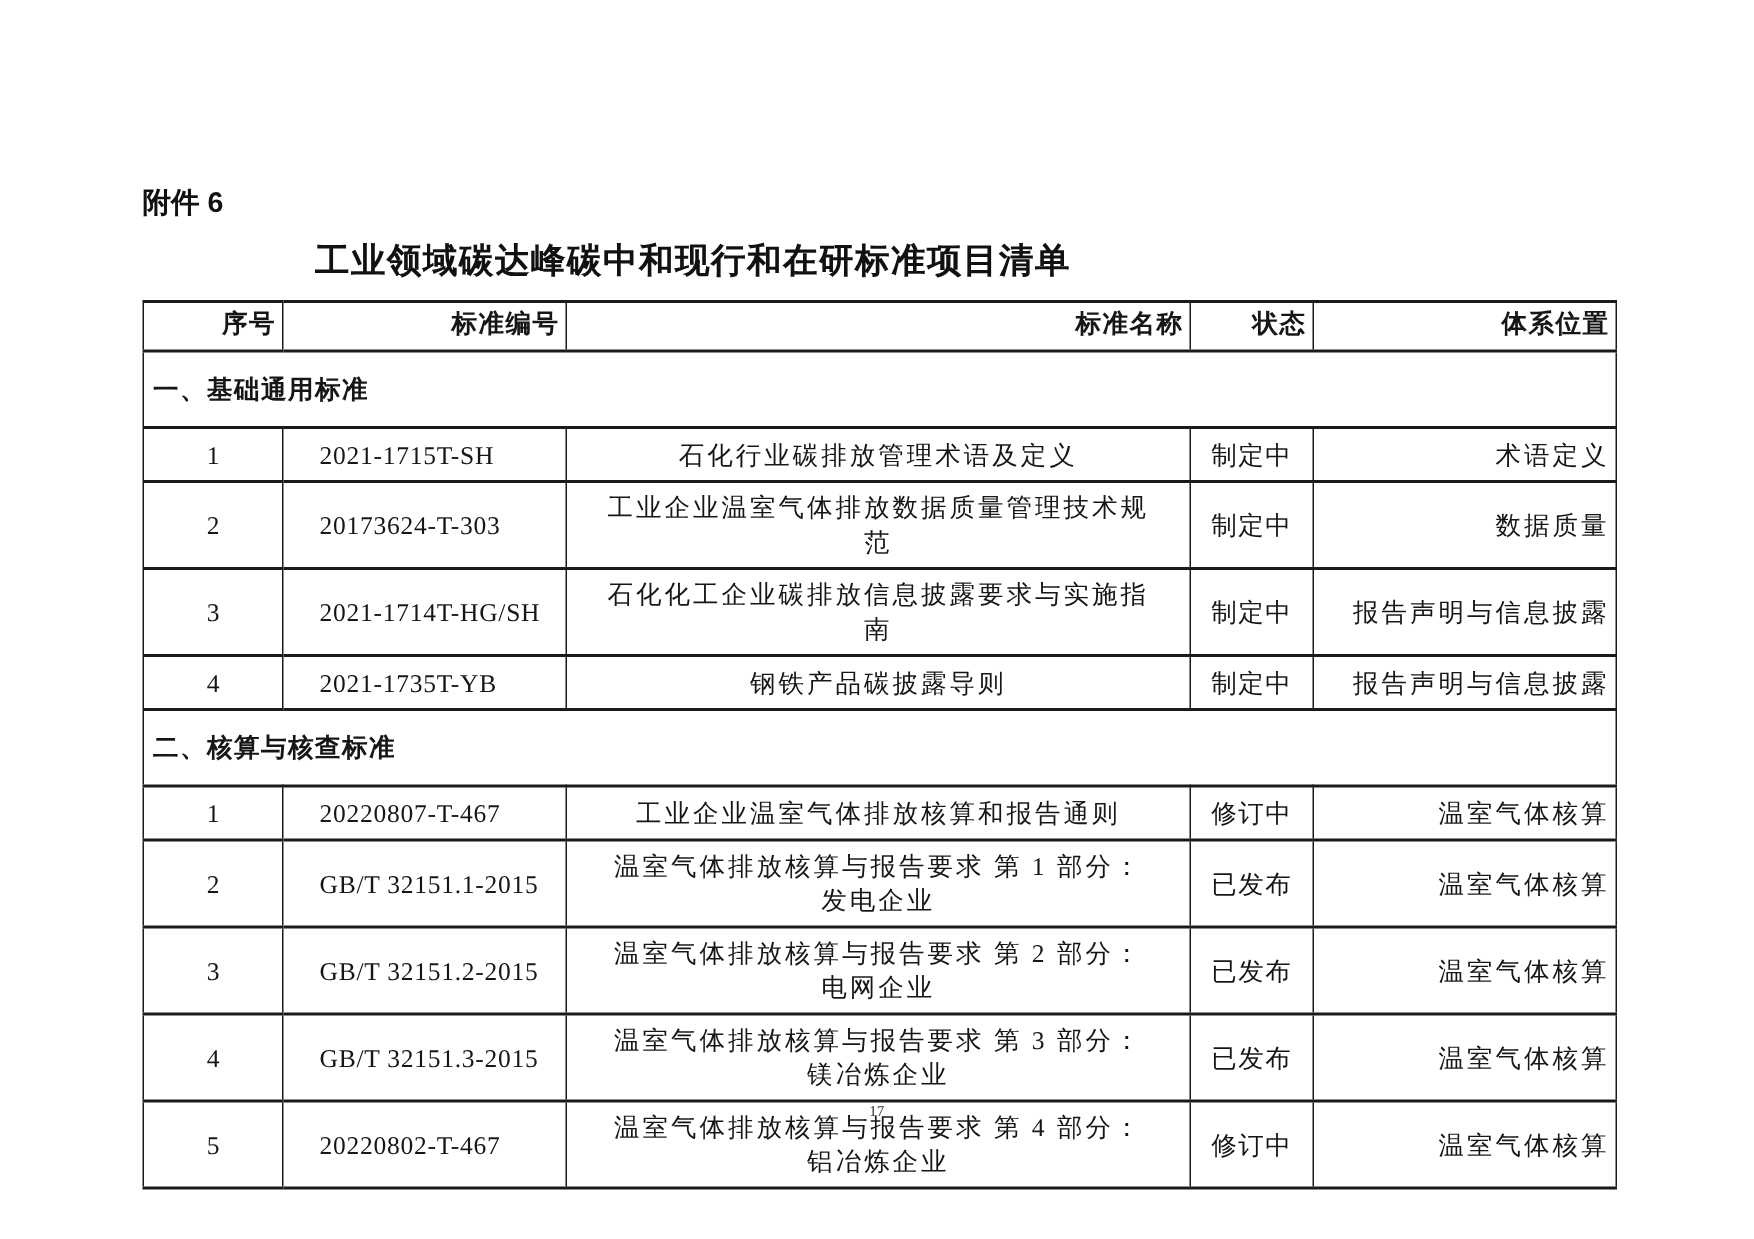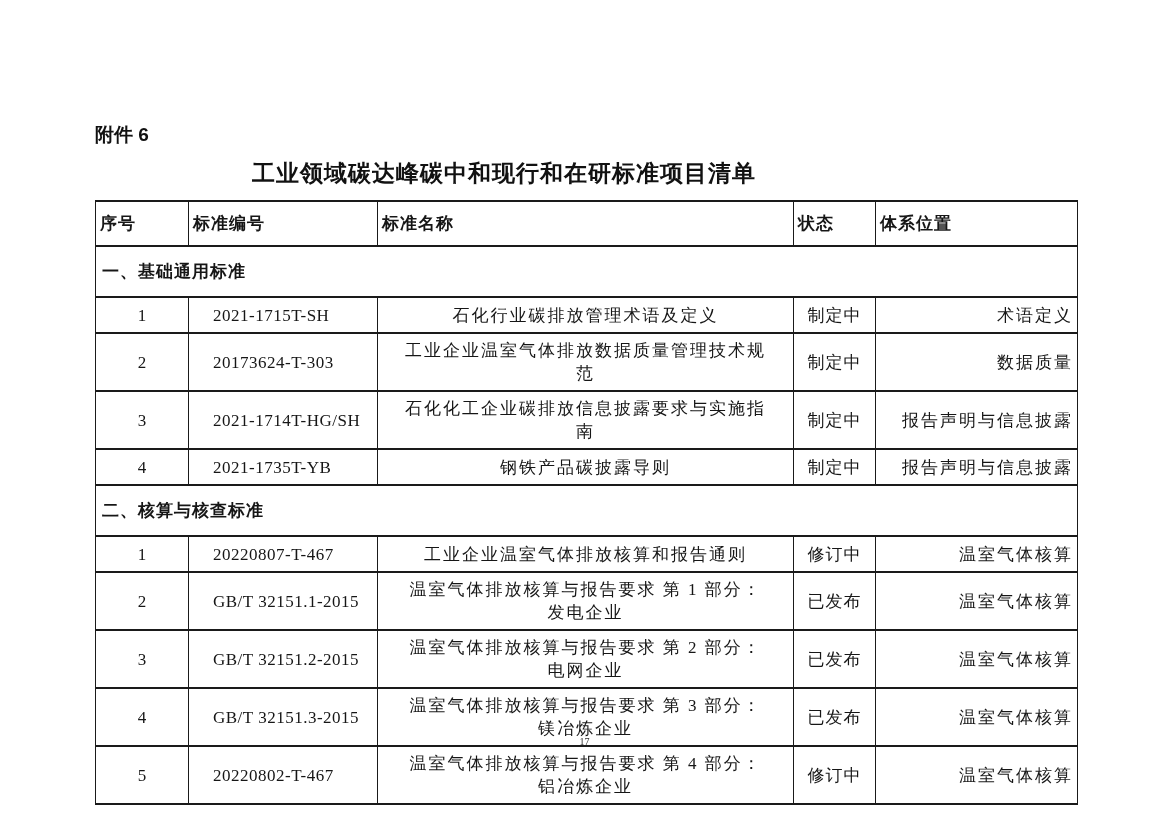--- a/index.html
+++ b/index.html
@@ -34,21 +34,20 @@
     position: absolute;
     left: 0;
     top: 158px;
     width: 924px;
     text-align: center;
     font-family: "Liberation Sans", "DejaVu Sans", sans-serif;
     font-size: 23px;
     font-weight: bold;
     letter-spacing: 1px;
     color: #111111;
-    margin-left: 42px;
   }
 
   table.standards {
     position: absolute;
     left: 95px;
     top: 200px;
     width: 982px;
     border-collapse: collapse;
     table-layout: fixed;
   }
@@ -65,24 +64,24 @@
     border-bottom: 2px solid #1a1a1a;
     border-left: 1px solid #1a1a1a;
     border-right: 1px solid #1a1a1a;
     font-size: 17px;
     line-height: 23px;
     vertical-align: middle;
     color: #161616;
   }
 
   table.standards th {
-    font-family: Liberation Serif, serif;
-    font-weight: bold;
-    text-align: left;
-    height: 45px;
+    font-family: Liberation Mono, monospace;
+    font-weight: bold;
+    text-align: right;
+    height: 33px;
     letter-spacing: 1px;
     padding: 3px 4px;
   }
 
   tr.section-row td {
     font-family: "Liberation Sans", "DejaVu Sans", sans-serif;
     font-weight: bold;
     text-align: left;
     height: 33px;
     padding: 13px 6px;

